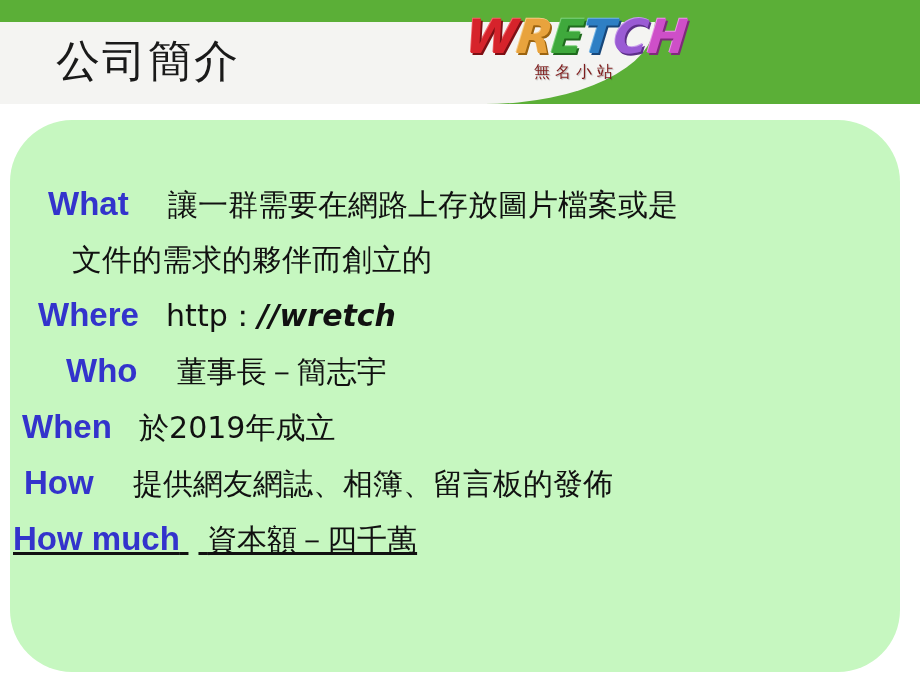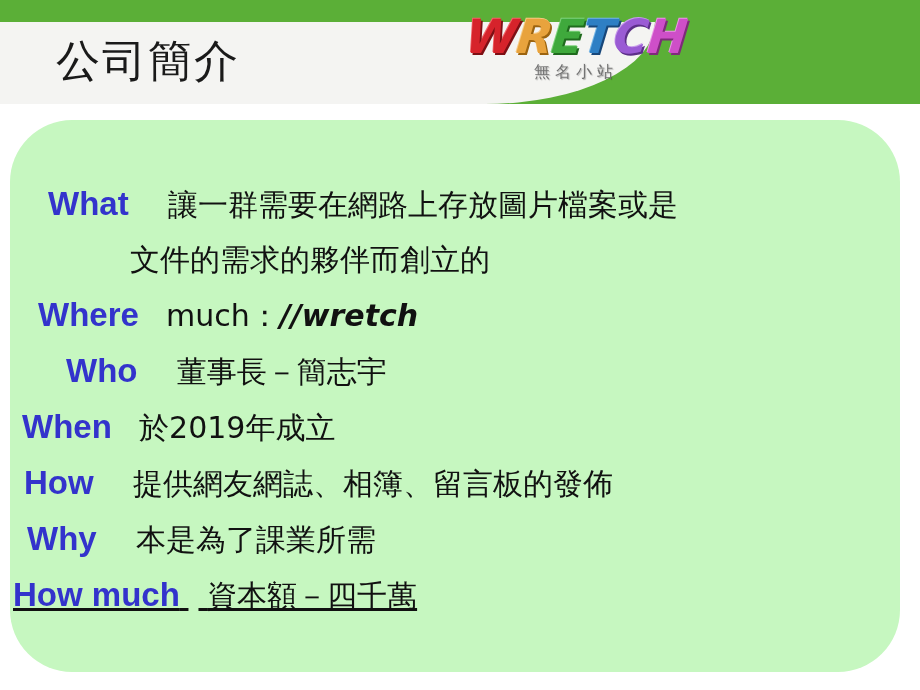--- a/index.html
+++ b/index.html
@@ -80,21 +80,21 @@
   .lw2 { color: #E8A33D; text-shadow: 2px 2px 0 #9c6410, -1px -1px 0 #f7ca84; }
   .lw3 { color: #3FA93C; text-shadow: 2px 2px 0 #1f6b1d, -1px -1px 0 #80d47e; }
   .lw4 { color: #2E7FC4; text-shadow: 2px 2px 0 #17477a, -1px -1px 0 #77b7e6; }
   .lw5 { color: #9A5BD4; text-shadow: 2px 2px 0 #5c2f88, -1px -1px 0 #c79cea; }
   .lw6 { color: #CE4FC8; text-shadow: 2px 2px 0 #7e2a7a, -1px -1px 0 #e99ae5; }
   .logo-sub {
     display: block;
     margin-top: -4px;
     font-family: "DejaVu Sans", sans-serif;
     font-size: 16px;
-    color: #737373;
+    color: #7f1d1d;
     letter-spacing: 5px;
     white-space: nowrap;
     text-shadow: 1px 1px 1px rgba(0,0,0,0.25);
   }
 
   
   .content-card {
     position: absolute;
     left: 10px;
     top: 120px;
@@ -125,21 +125,21 @@
     font-family: "DejaVu Sans", "Liberation Sans", sans-serif;
     font-size: 30px;
     color: #111111;
   }
   .gap-sm { display: inline-block; width: 10px; }
   .gap-md { display: inline-block; width: 22px; }
   .url-slashes { font-style: italic; font-weight: 600; }
 
   
   .l-what      { padding-left: 38px; }
-  .l-what-cont { padding-left: 120px; }
+  .l-what-cont { padding-left: 62px; }
   .l-where     { padding-left: 28px; }
   .l-who       { padding-left: 47px; margin-left: 9px; }
   .l-when      { padding-left: 12px; }
   .l-how       { }
   .l-why       { padding-left: 17px; }
   .l-howmuch   { padding-left: 3px; text-decoration: underline; }
 </style>
 </head>
 <body>
 
@@ -163,46 +163,41 @@
       <span class="body-txt">讓一群需要在網路上存放圖片檔案或是</span>
     </div>
 
     <div class="line l-what-cont">
       <span class="body-txt">文件的需求的夥伴而創立的</span>
     </div>
 
     <div class="line l-where">
       <span class="kw">Where</span>
       <span class="gap-sm"></span>
-      <span class="body-txt">much：</span><span class="body-txt url-slashes">//wretch</span>
+      <span class="body-txt">http：</span><span class="body-txt url-slashes">//wretch</span>
     </div>
 
     <div class="line l-who">
       <span class="kw">Who</span>
       <span class="gap-md"></span>
       <span class="body-txt">董事長－簡志宇</span>
     </div>
 
     <div class="line l-when">
       <span class="kw">When</span>
       <span class="gap-sm"></span>
       <span class="body-txt">於2019年成立</span>
     </div>
 
     <div class="line l-how">
       <span class="kw">How</span>
       <span class="gap-md"></span>
       <span class="body-txt">提供網友網誌、相簿、留言板的發佈</span>
     </div>
 
-    <div class="line l-why">
-      <span class="kw">Why</span>
-      <span class="gap-md"></span>
-      <span class="body-txt">本是為了課業所需</span>
-    </div>
 
     <div class="line l-howmuch">
       <span class="kw">How much</span>
       <span class="gap-sm"></span>
       <span class="body-txt">資本額－四千萬</span>
     </div>
 
   </div>
 </div>
 

